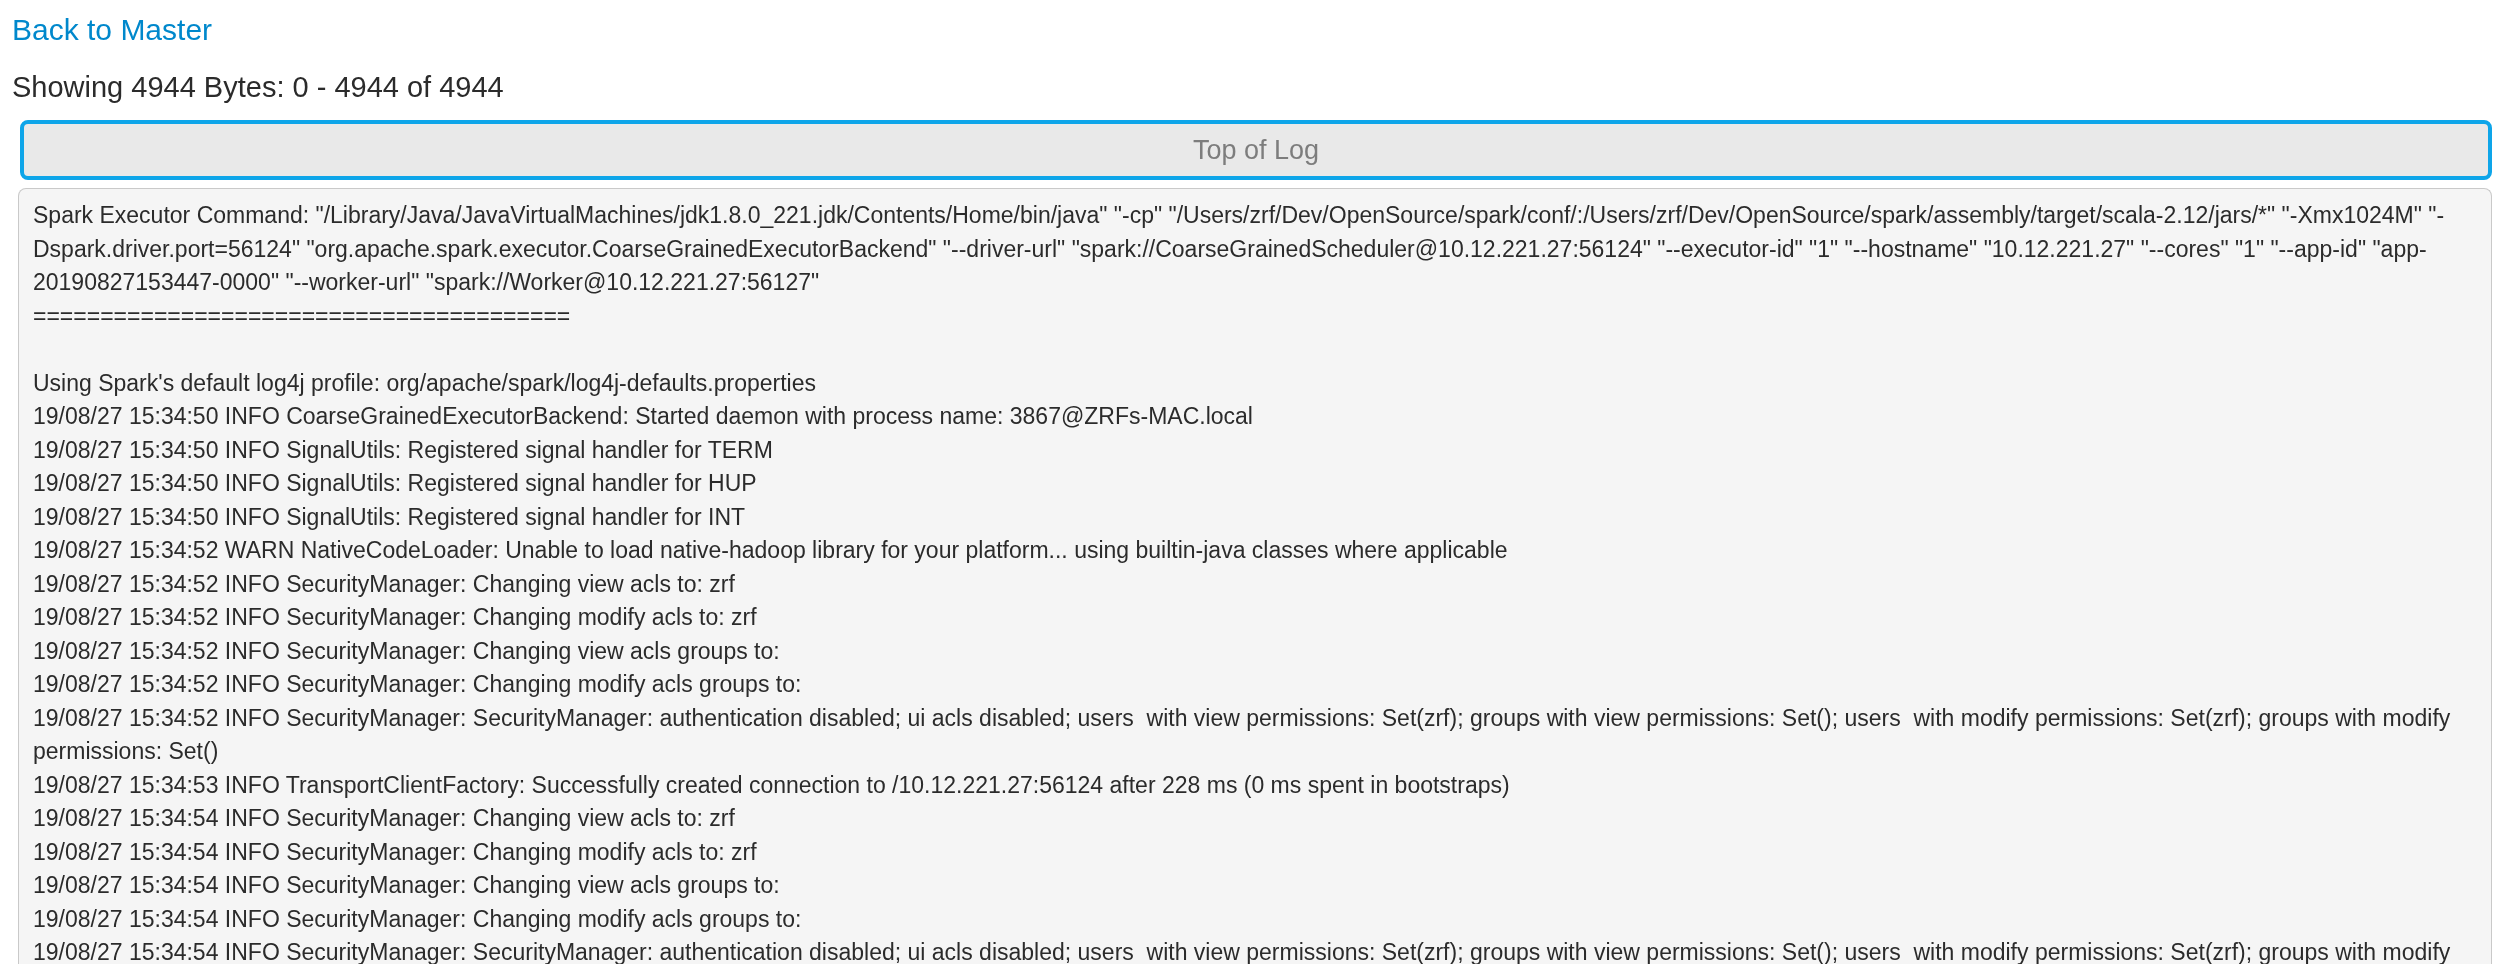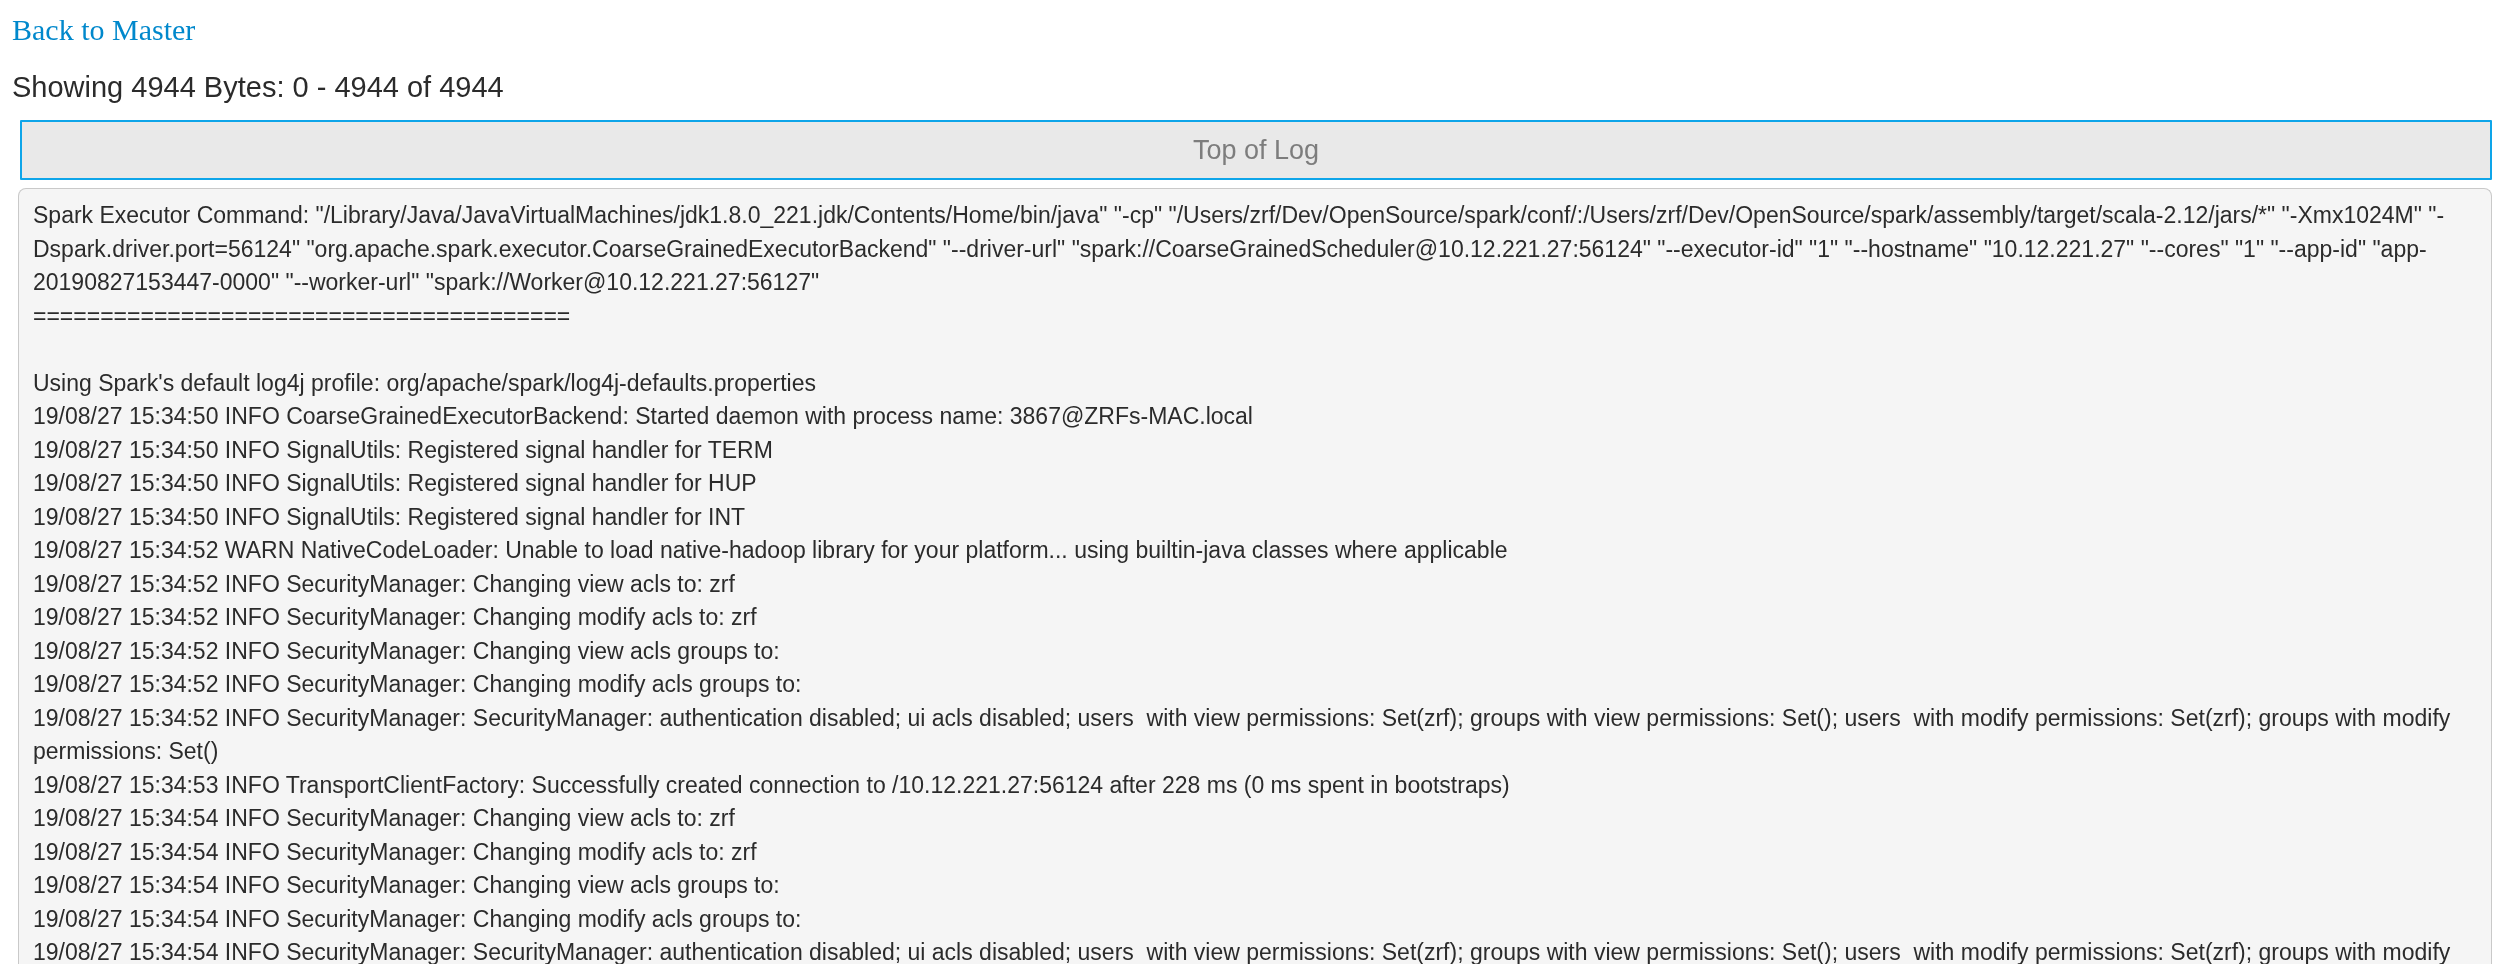--- a/index.html
+++ b/index.html
@@ -12,34 +12,33 @@
     font-family: "Liberation Sans", sans-serif;
   }
   .back-link {
     display: inline-block;
     margin: 12px 0 0 12px;
     font-size: 30px;
     line-height: 36px;
     color: #0088cc;
     text-decoration: none;
     cursor: pointer;
-    font-family: Liberation Serif, serif;
   }
   .byte-info {
     margin: 22px 4px 16px 12px;
     font-size: 29px;
     line-height: 34px;
     color: #2b2b2b;
   }
   .log-header {
     margin: 0 18px 8px 20px;
     height: 60px;
     background: #e9e9e9;
-    border: 2px solid #0ea5e9;
-    border-radius: 1px;
+    border: 4px solid #0ea5e9;
+    border-radius: 8px;
     display: flex;
     align-items: center;
     justify-content: center;
     font-size: 27px;
     color: #7d7d7d;
     box-sizing: border-box;
   }
   .log-box {
     margin: 0 18px;
     background: #f5f5f5;

